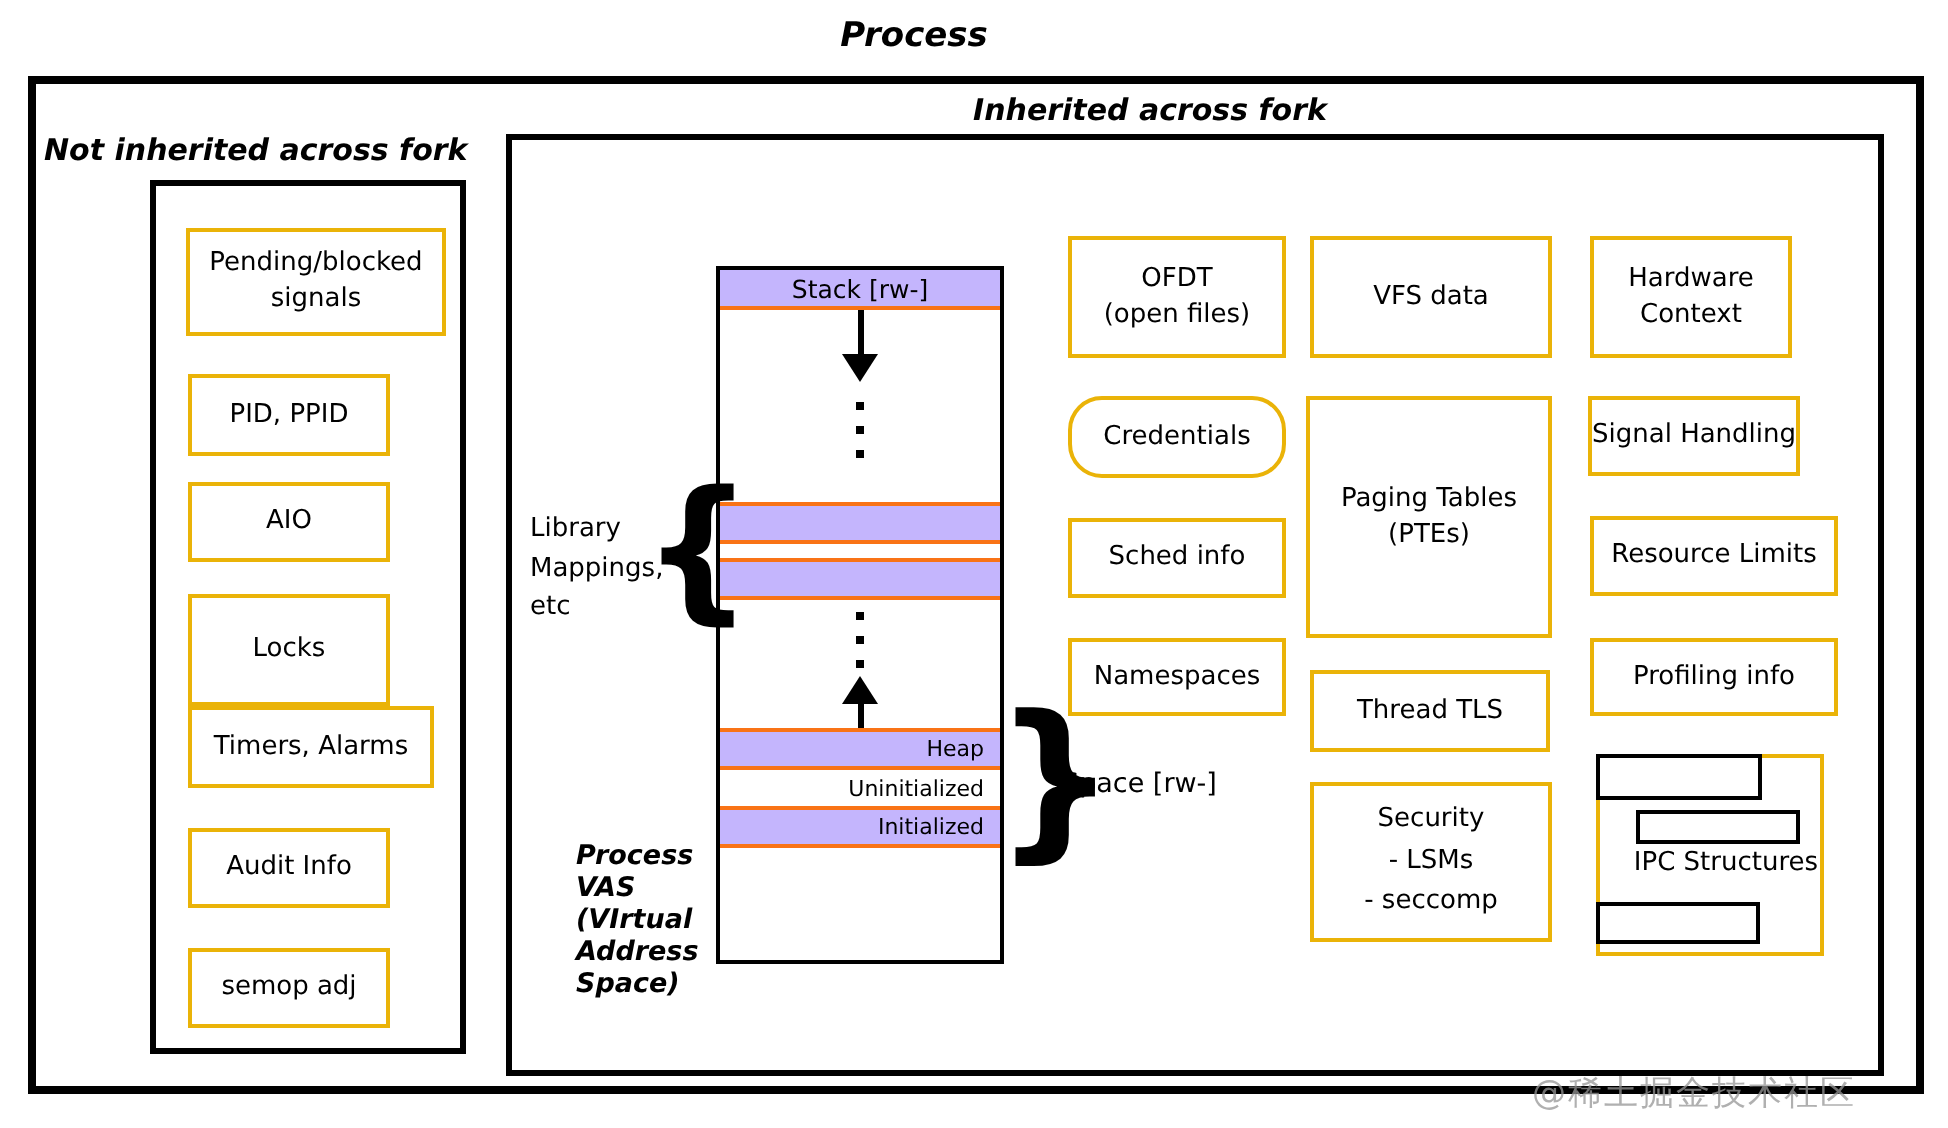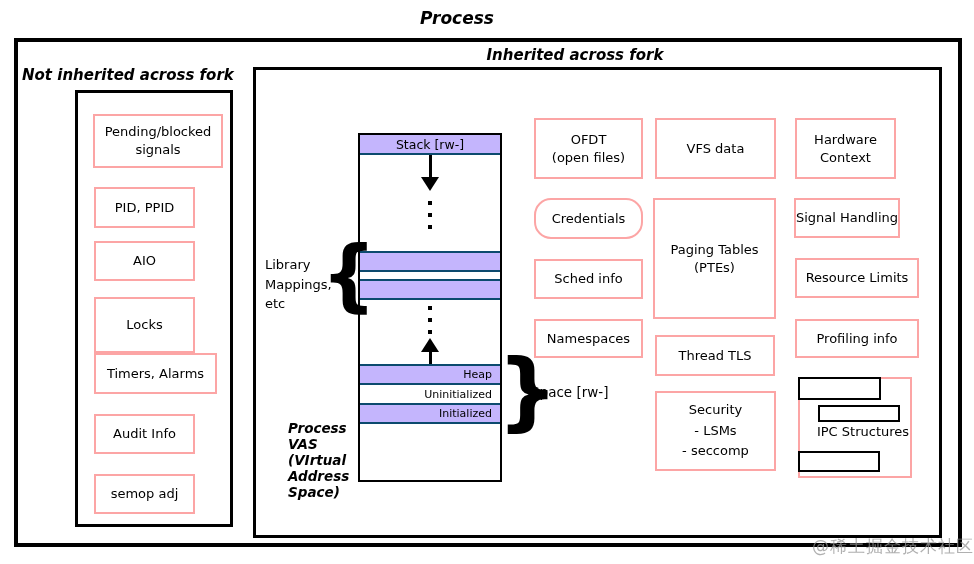--- a/index.html
+++ b/index.html
@@ -21,31 +21,31 @@
     border: 4px solid #000; background: #fff;
   }
   .section-label {
     position: absolute; font-size: 15px; font-weight: bold; font-style: italic;
     white-space: nowrap;
   }
   .panel {
     position: absolute; border: 3px solid #000; background: #fff;
   }
   .box {
-    position: absolute; border: 2px solid #fca5a5; background: #fff;
+    position: absolute; border: 2px solid #eab308; background: #fff;
     display: flex; align-items: center; justify-content: center;
     text-align: center; font-size: 13px; line-height: 1.35;
     white-space: pre-line;
   }
   
   .vas-col {
     position: absolute; left: 358px; top: 133px; width: 144px; height: 349px;
     border: 2px solid #000; display: flex; flex-direction: column; background:#fff;
   }
-  .seg { width: 100%; border-top: 2px solid #0c4a6e; position: relative; }
+  .seg { width: 100%; border-top: 2px solid #f97316; position: relative; }
   .seg:first-child { border-top: none; }
   .seg.lav { background: #c4b5fd; }
   .seg.gray {
     background-color: #d3d3d3;
     background-image: radial-gradient(#f8f8f8 1px, transparent 1.2px),
                       radial-gradient(#a9a9a9 1px, transparent 1.2px);
     background-size: 4px 4px; background-position: 0 0, 2px 2px;
   }
   .seg-title { display:flex; align-items:center; justify-content:center; font-size:12.5px; }
   .seg-right { display:flex; align-items:center; justify-content:flex-end; font-size:11px; padding-right:8px; }
@@ -55,21 +55,21 @@
               border-left:9px solid transparent; border-right:9px solid transparent; border-top:14px solid #000; }
   .up-tri   { position:absolute; left:50%; transform:translateX(-50%); top:38px; width:0; height:0;
               border-left:9px solid transparent; border-right:9px solid transparent; border-bottom:14px solid #000; }
   .up-line  { position:absolute; left:50%; margin-left:-1.5px; top:52px; width:3px; height:12px; background:#000; }
   .vdots { position:absolute; left:50%; transform:translateX(-50%); display:flex; flex-direction:column; gap:8px; }
   .vdots span { width:4px; height:4px; background:#000; display:block; }
   .brace { position:absolute; font-size:78px; line-height:0.9; font-weight:bold; }
   .free-label { position:absolute; font-size:13px; line-height:1.5; white-space:pre-line; }
   .vas-caption { position:absolute; font-size:13.5px; font-weight:bold; font-style:italic;
                  line-height:16px; white-space:pre-line; }
-  .watermark { position:absolute; left:812px; top:535px; font-size:17px;
+  .watermark { position:absolute; left:766px; top:535px; font-size:17px;
                color:rgba(150,150,150,0.75); letter-spacing:1px; z-index:5; white-space:nowrap; }
   
   .ipc-rect { position:absolute; border:2px solid #000; background:#fff; }
 </style>
 </head>
 <body>
 
 <div class="canvas">
 
   <div class="title">Process</div>

